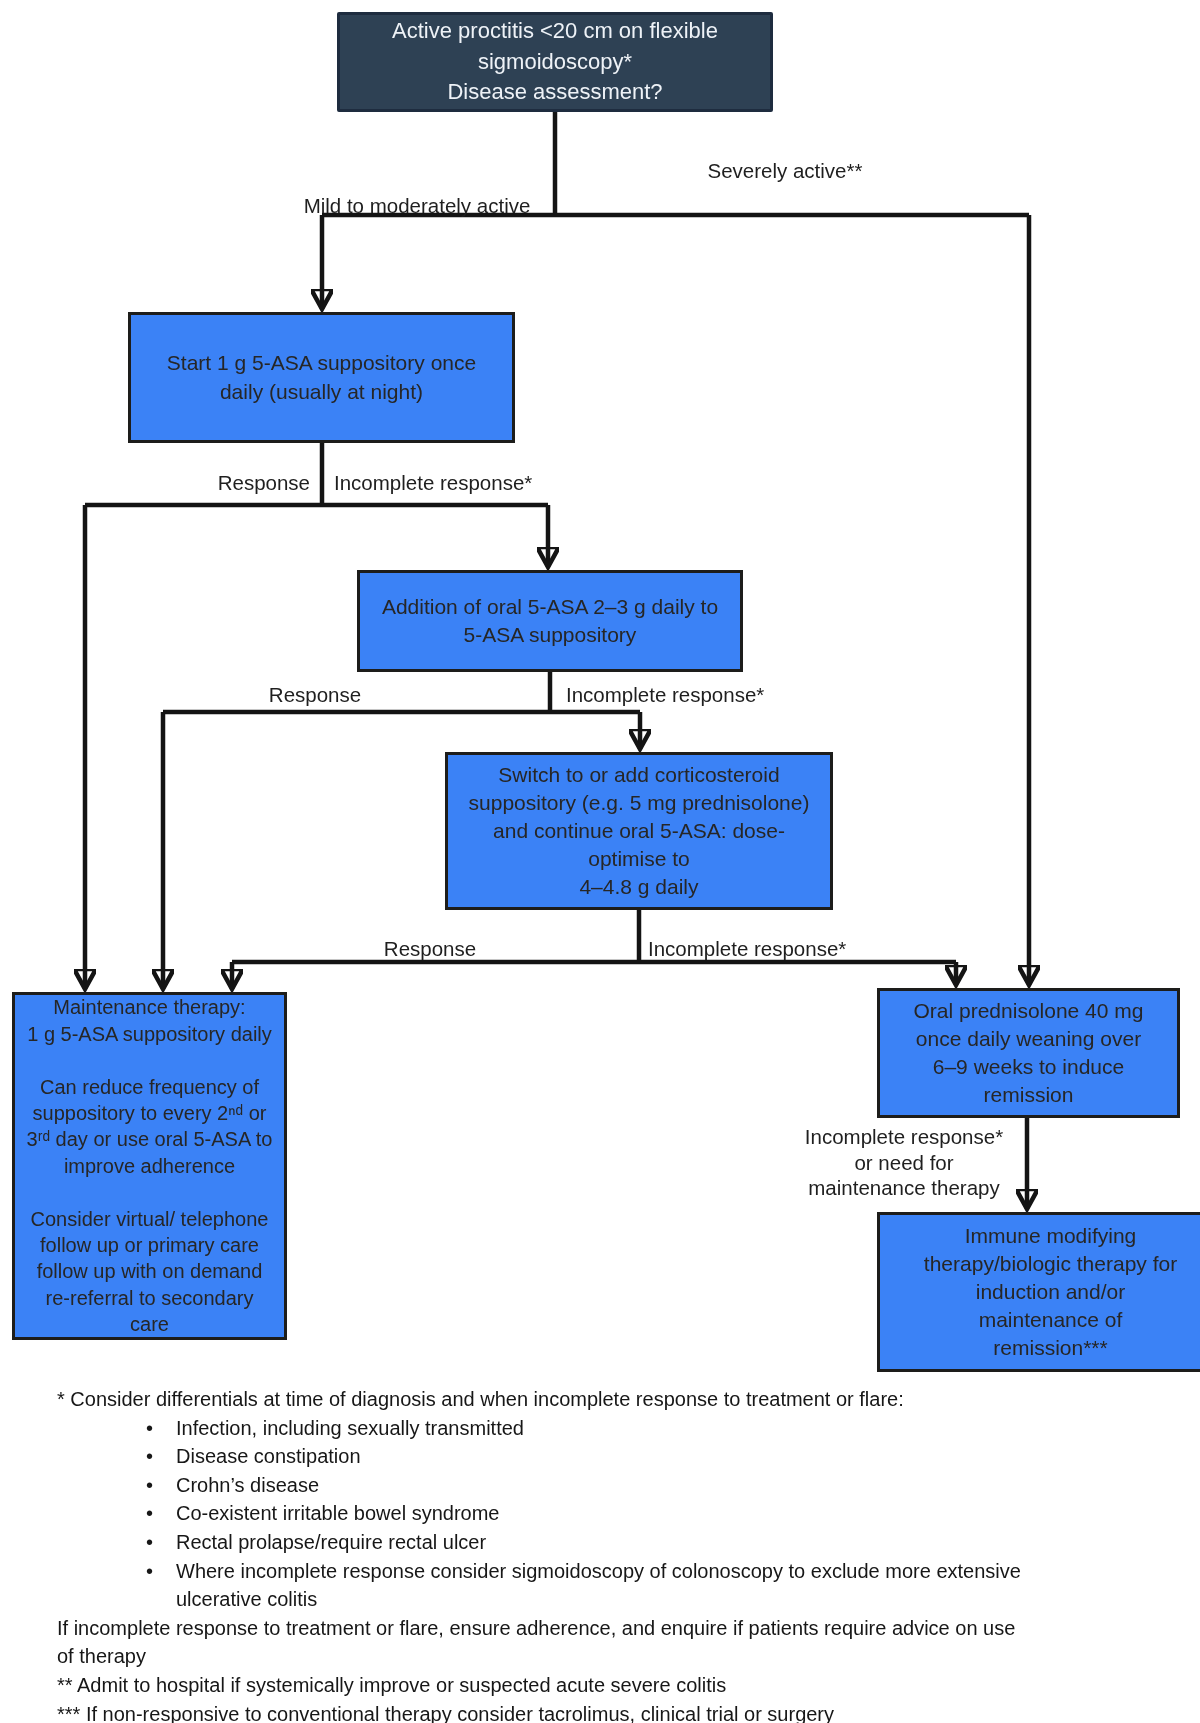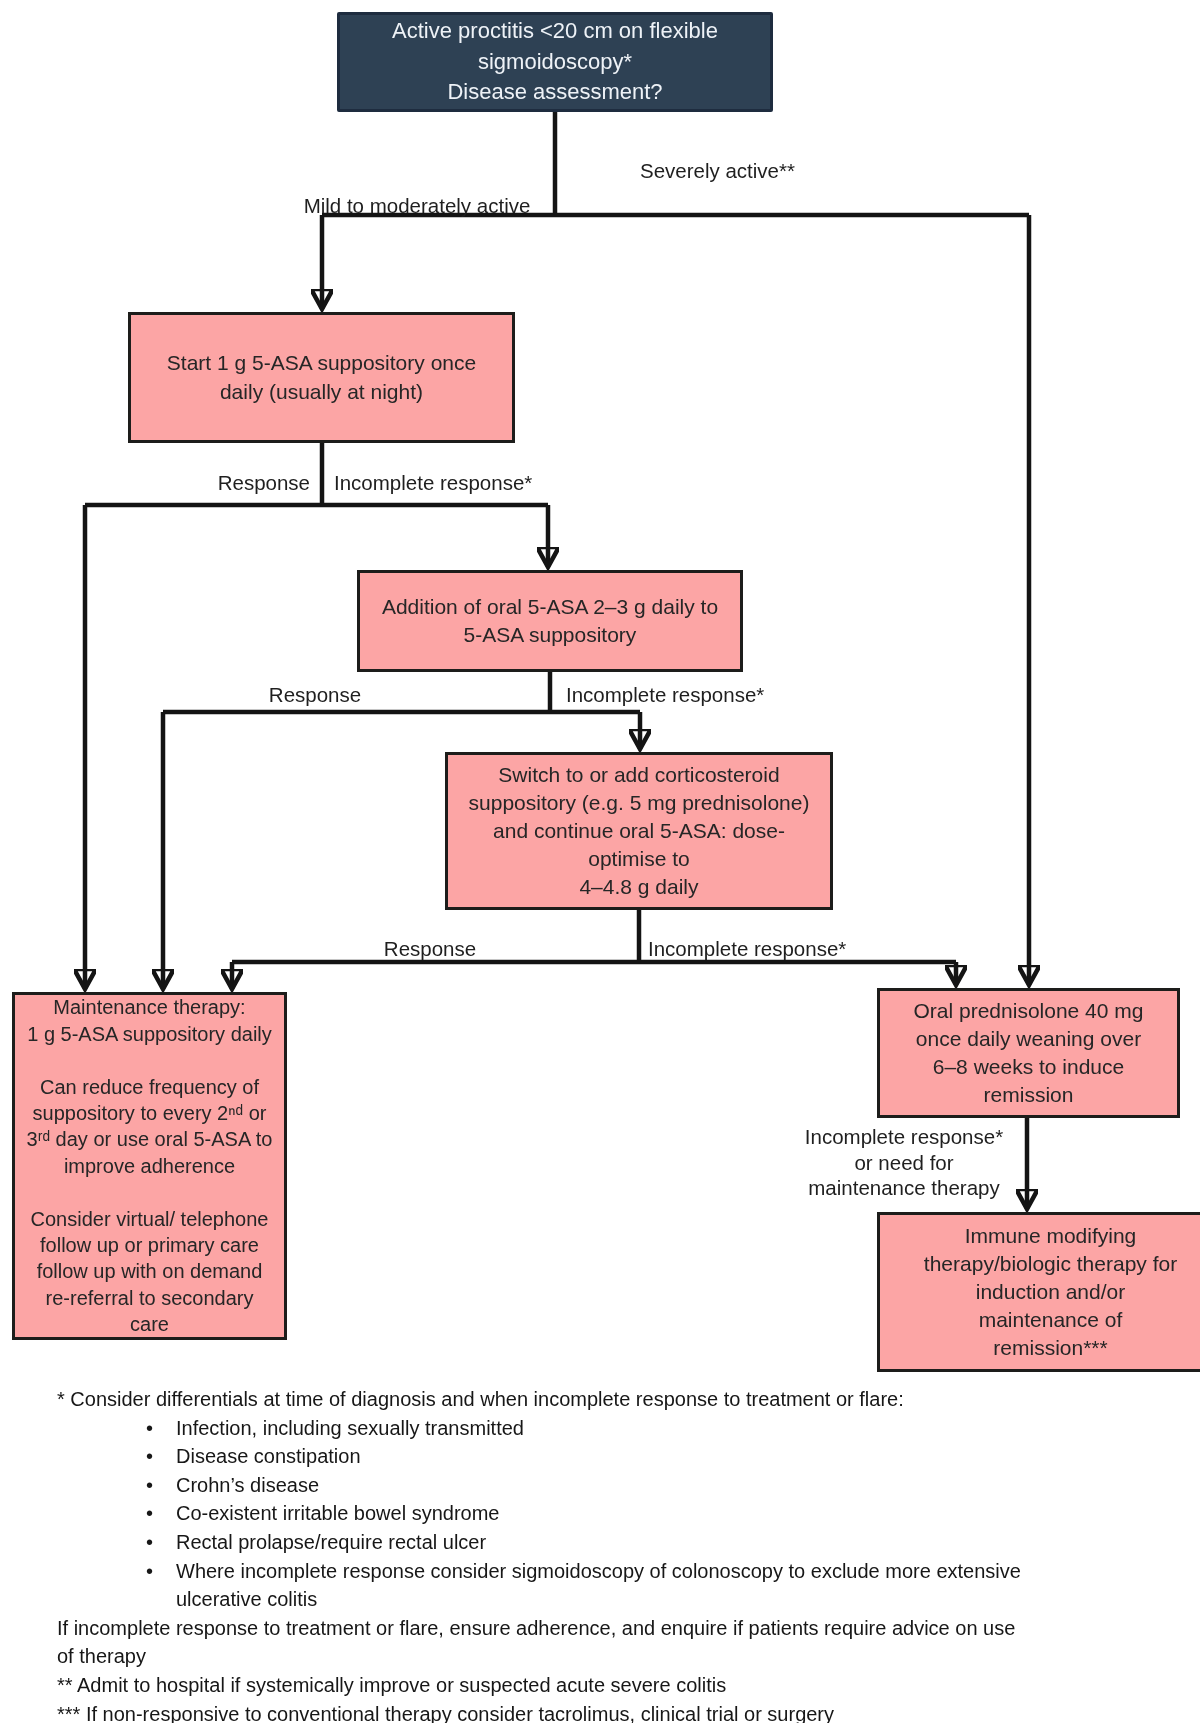--- a/index.html
+++ b/index.html
@@ -5,21 +5,21 @@
   html,body { margin:0; padding:0; background:#ffffff; }
   #canvas {
     position:relative; width:1200px; height:1723px; background:#ffffff;
     font-family:"Liberation Sans","DejaVu Sans",sans-serif; color:#1e1e1e;
     overflow:hidden;
   }
   #wires { position:absolute; left:0; top:0; width:1200px; height:1723px; }
   #wires path { stroke:#141414; stroke-width:4.5; fill:none; }
   .node {
     position:absolute; box-sizing:border-box;
-    background:#fca5a5; border:3px solid #1d1d1b;
+    background:#3b82f6; border:3px solid #1d1d1b;
     display:flex; align-items:center; justify-content:center;
     text-align:center; white-space:pre-line;
     font-size:21px; line-height:1.34; color:#262626;
     padding:2px 6px;
   }
   .node.start {
     background:#2e4154; border:3px solid #1e2c3f; border-radius:2px;
     color:#eef2f7; font-size:22px; line-height:1.4;
   }
   .node.small { font-size:20px; line-height:1.32; }
@@ -90,32 +90,32 @@
 improve adherence
 
 Consider virtual/ telephone
 follow up or primary care
 follow up with on demand
 re-referral to secondary
 care</div>
 
   <div class="node" style="left:877px; top:988px; width:303px; height:130px;">Oral prednisolone 40 mg
 once daily weaning over
-6–8 weeks to induce
+6–9 weeks to induce
 remission</div>
 
   <div class="node" style="left:877px; top:1212px; width:347px; height:160px;">Immune modifying
 therapy/biologic therapy for
 induction and/or
 maintenance of
 remission***</div>
 
   <div class="elabel" style="left:272px; top:158px; width:290px; text-align:center;margin-top:35px;">Mild to moderately active</div>
 
-  <div class="elabel" style="left:640px; top:158px; width:290px; ">Severely active**</div>
+  <div class="elabel" style="left:640px; top:158px; width:290px; text-align:center;">Severely active**</div>
 
   <div class="elabel" style="left:150px; top:470px; width:160px; text-align:right;">Response</div>
 
   <div class="elabel" style="left:334px; top:470px; width:240px; text-align:left;">Incomplete response*</div>
 
   <div class="elabel" style="left:235px; top:682px; width:160px; text-align:center;">Response</div>
 
   <div class="elabel" style="left:566px; top:682px; width:240px; text-align:left;">Incomplete response*</div>
 
   <div class="elabel" style="left:350px; top:936px; width:160px; text-align:center;">Response</div>

